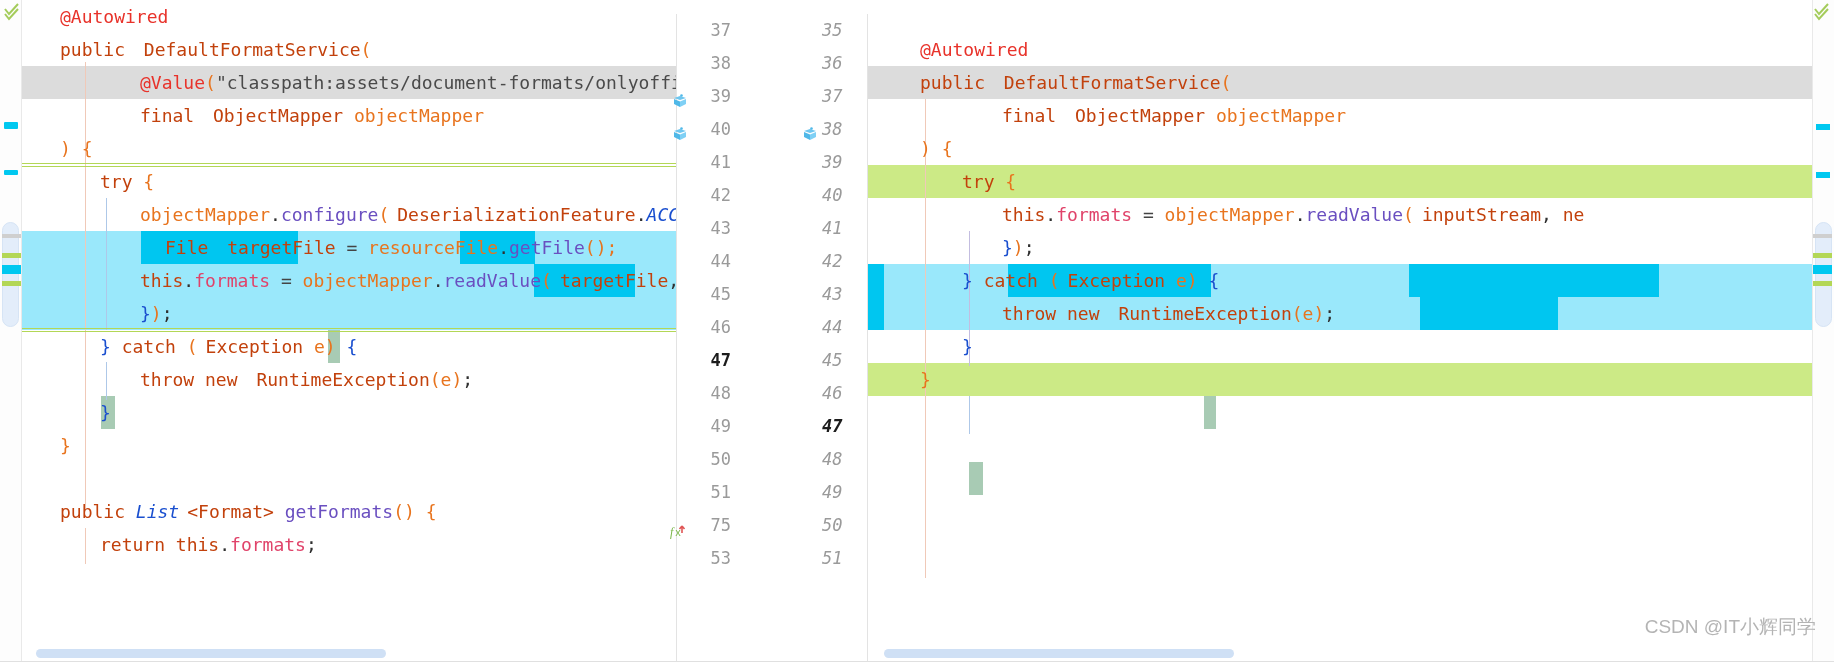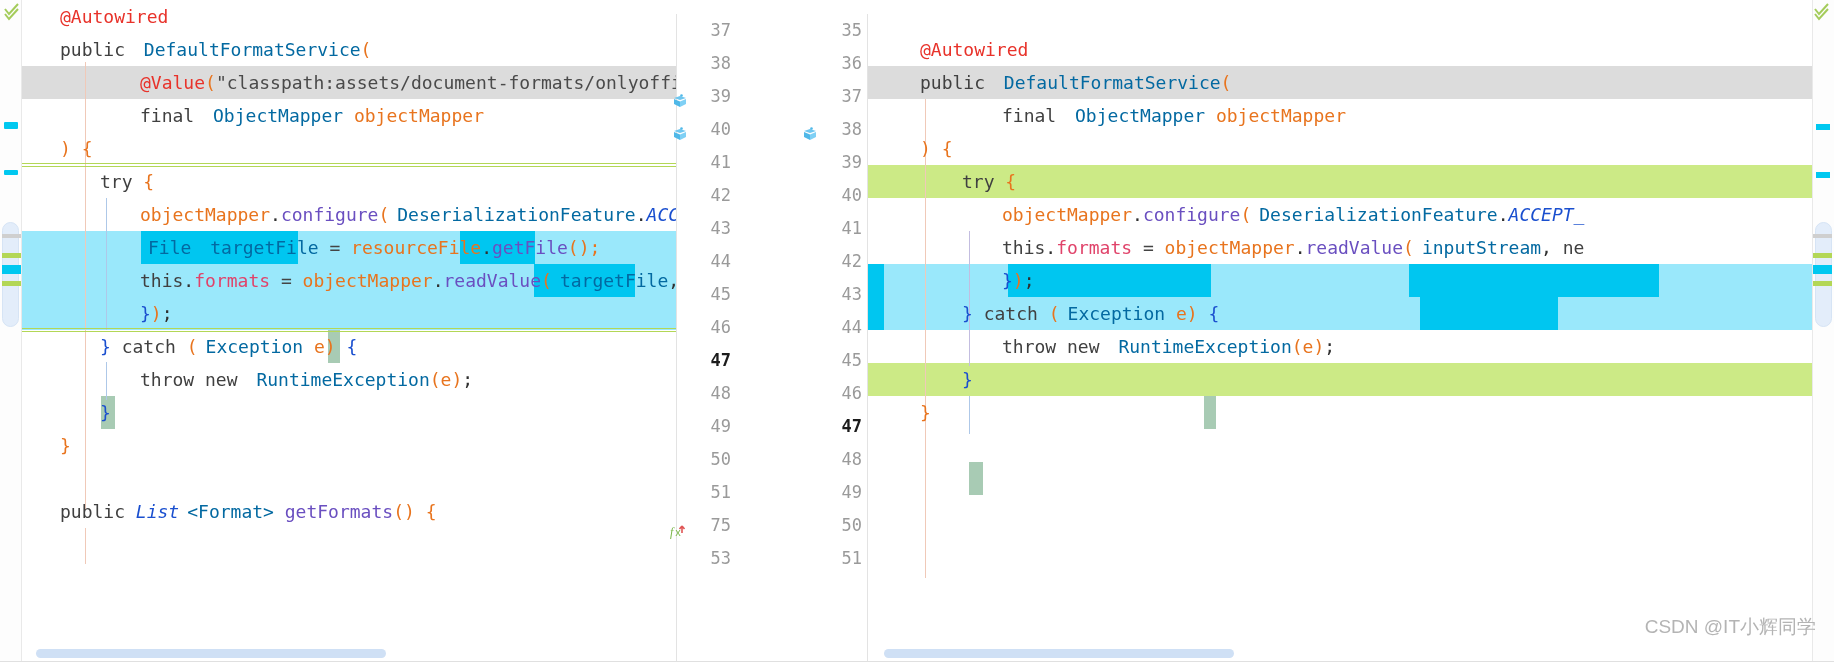--- a/index.html
+++ b/index.html
@@ -82,21 +82,21 @@
     background: #e3e3e3;
   }
   .gutrow {
     position: relative; height: 33px; line-height: 33px;
     font-size: 17px; color: #9a9a9a;
   }
   .ln-left {
     position: absolute; right: 137px; text-align: right; width: 40px;
   }
   .ln-right {
-    position: absolute; right: 6px; text-align: right; width: 40px;
+    position: absolute; right: 6px; width: 40px; font-style: italic;
   }
   .ln-bold { color: #1c1c1c; font-weight: bold; }
   .gicon-left { position: absolute; right: 180px; top: 8px; }
   .gicon-right { position: absolute; right: 50px; top: 8px; }
 
   
   #right-pane { left: 884px; width: 950px; }
   #right-code { position: absolute; left: 0; top: 0; width: 950px; }
 
   
@@ -136,22 +136,22 @@
   .guide.blue  { background: #aec8e8; }
   .guide.purp  { background: #c3bde0; }
 
   
   #connectors {
     position: absolute; left: 676px; top: 0; width: 208px; height: 662px;
     z-index: 3; pointer-events: none;
   }
 
   
-  .kw   { color: #404040; }
-  .type { color: #0369a1; padding-left: 8px; }
+  .kw   { color: #c2410c; }
+  .type { color: #c2410c; padding-left: 8px; }
   .ann  { color: #e8322a; }
   .var  { color: #e8741e; }
   .fn   { color: #6a4fc0; }
   .str  { color: #4a4a4a; }
   .punc { color: #e8741e; }
   .op   { color: #444; }
   .fld  { color: #e0436a; }
   .plain{ color: #2f2f2f; }
   .stat { color: #1a4fcf; font-style: italic; }
   .cmt  { color: #9b9b9b; }
@@ -230,29 +230,30 @@
     <div class="rowbg chip-green" style="top:396px; left:101px; width:14px;"></div>
 
     <div id="left-code" class="rows">
       <div class="row"><span class="codetext" style="padding-left:60px;"><span class="ann">@Autowired</span></span></div>
       <div class="row"><span class="codetext" style="padding-left:60px;"><span class="kw">public </span><span class="type">DefaultFormatService</span><span class="punc">(</span></span></div>
       <div class="row"><span class="codetext" style="padding-left:140px;"><span class="ann">@Value</span><span class="punc">(</span><span class="str">"classpath:assets/document-formats/onlyoffice</span></span></div>
       <div class="row"><span class="codetext" style="padding-left:140px;"><span class="kw">final </span><span class="type">ObjectMapper</span> <span class="var">objectMapper</span></span></div>
       <div class="row"><span class="codetext" style="padding-left:60px;"><span class="punc">) {</span></span></div>
       <div class="row"><span class="codetext" style="padding-left:100px;"><span class="kw">try</span> <span class="punc">{</span></span></div>
       <div class="row"><span class="codetext" style="padding-left:140px;"><span class="var">objectMapper</span><span class="plain">.</span><span class="fn">configure</span><span class="punc">(</span><span class="type">DeserializationFeature</span><span class="plain">.</span><span class="stat">ACCEPT</span></span></div>
-      <div class="row"><span class="codetext" style="padding-left:140px;"><span class="type">File</span> <span class="type">targetFile</span> <span class="op">=</span> <span class="var">resourceFile</span><span class="plain">.</span><span class="fn">getFile</span><span class="punc">();</span></span></div>
+      <div class="row"><span class="codetext" style="padding-left:140px;margin-left:17px;"><span class="type">File</span> <span class="type">targetFile</span> <span class="op">=</span> <span class="var">resourceFile</span><span class="plain">.</span><span class="fn">getFile</span><span class="punc">();</span></span></div>
       <div class="row"><span class="codetext" style="padding-left:140px;"><span class="kw">this</span><span class="plain">.</span><span class="fld">formats</span> <span class="op">=</span> <span class="var">objectMapper</span><span class="plain">.</span><span class="fn">readValue</span><span class="punc">(</span><span class="type">targetFile</span><span class="plain">, </span><span class="kw">ne</span></span></div>
       <div class="row"><span class="codetext" style="padding-left:140px;"><span class="brace2">}</span><span class="punc">)</span><span class="plain">;</span></span></div>
       <div class="row"><span class="codetext" style="padding-left:100px;"><span class="brace2">}</span> <span class="kw">catch</span> <span class="punc">(</span><span class="type">Exception</span> <span class="var">e</span><span class="punc">)</span> <span class="brace2">{</span></span></div>
       <div class="row"><span class="codetext" style="padding-left:140px;"><span class="kw">throw new </span><span class="type">RuntimeException</span><span class="punc">(</span><span class="var">e</span><span class="punc">)</span><span class="plain">;</span></span></div>
       <div class="row"><span class="codetext" style="padding-left:100px;"><span class="brace2">}</span></span></div>
       <div class="row"><span class="codetext" style="padding-left:60px;"><span class="punc">}</span></span></div>
       <div class="row"><span class="codetext"></span></div>
       <div class="row"><span class="codetext" style="padding-left:60px;"><span class="kw">public </span><span class="stat">List</span><span class="type">&lt;Format&gt; </span><span class="fn">getFormats</span><span class="punc">() {</span></span></div>
+      <div class="row"><span class="codetext" style="padding-left:100px;"><span class="kw">return </span><span class="kw">this</span><span class="plain">.</span><span class="fld">formats</span><span class="plain">;</span></span></div>
     </div>
 
     <div class="hscroll" style="left:36px; width:350px;"></div>
   </div>
 
   <svg id="connectors" viewBox="0 0 208 662">
 
     <path d="M0,66 L60,66 C90,66 100,66 130,66 L208,66 L208,99 L130,99 C100,99 90,99 60,99 L0,99 Z" fill="#dcdcdc"></path>
 
     <path d="M0,163 L60,163 C92,163 100,165 132,165 L208,165 L208,198 L132,198 C100,198 92,166 60,166 L0,166 Z" fill="#ccea86"></path>
@@ -386,21 +387,20 @@
     <div class="rowbg chip-green" style="top:396px; left:320px; width:12px;"></div>
     <div class="rowbg chip-green" style="top:462px; left:85px; width:14px;"></div>
 
     <div id="right-code" class="rows">
       <div class="row"><span class="codetext"></span></div>
       <div class="row"><span class="codetext" style="padding-left:36px;"><span class="ann">@Autowired</span></span></div>
       <div class="row"><span class="codetext" style="padding-left:36px;"><span class="kw">public </span><span class="type">DefaultFormatService</span><span class="punc">(</span></span></div>
       <div class="row"><span class="codetext" style="padding-left:118px;"><span class="kw">final </span><span class="type">ObjectMapper</span> <span class="var">objectMapper</span></span></div>
       <div class="row"><span class="codetext" style="padding-left:36px;"><span class="punc">) {</span></span></div>
       <div class="row"><span class="codetext" style="padding-left:78px;"><span class="kw">try</span> <span class="punc">{</span></span></div>
-      <div class="row"><span class="codetext" style="padding-left:118px;"><span class="var">objectMapper</span><span class="plain">.</span><span class="fn">configure</span><span class="punc">(</span><span class="type">DeserializationFeature</span><span class="plain">.</span><span class="stat">ACCEPT_</span></span></div>
       <div class="row"><span class="codetext" style="padding-left:118px;"><span class="kw">this</span><span class="plain">.</span><span class="fld">formats</span> <span class="op">=</span> <span class="var">objectMapper</span><span class="plain">.</span><span class="fn">readValue</span><span class="punc">(</span><span class="type">inputStream</span><span class="plain">, </span><span class="kw">ne</span></span></div>
       <div class="row"><span class="codetext" style="padding-left:118px;"><span class="brace2">}</span><span class="punc">)</span><span class="plain">;</span></span></div>
       <div class="row"><span class="codetext" style="padding-left:78px;"><span class="brace2">}</span> <span class="kw">catch</span> <span class="punc">(</span><span class="type">Exception</span> <span class="var">e</span><span class="punc">)</span> <span class="brace2">{</span></span></div>
       <div class="row"><span class="codetext" style="padding-left:118px;"><span class="kw">throw new </span><span class="type">RuntimeException</span><span class="punc">(</span><span class="var">e</span><span class="punc">)</span><span class="plain">;</span></span></div>
       <div class="row"><span class="codetext" style="padding-left:78px;"><span class="brace2">}</span></span></div>
       <div class="row"><span class="codetext" style="padding-left:36px;"><span class="punc">}</span></span></div>
       <div class="row"><span class="codetext"></span></div>
     </div>
 
     <div class="hscroll" style="left:0px; width:350px;"></div>

